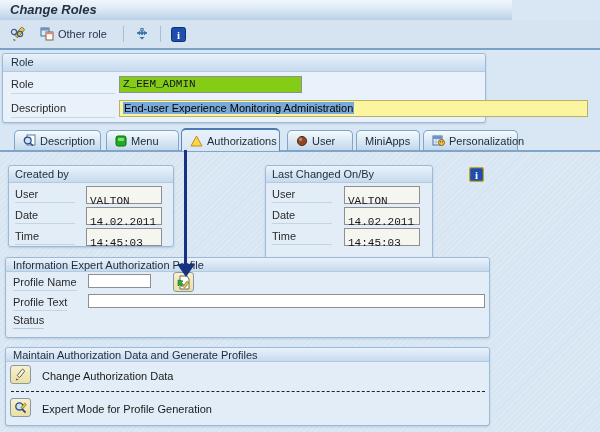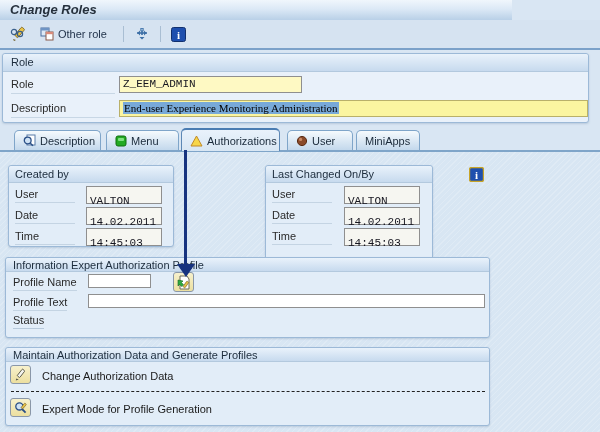--- a/index.html
+++ b/index.html
@@ -20,31 +20,31 @@
   .tbtn span.lbl { color:#1f3048; }
   .tsep { width:1px; height:16px; background:#a9bed3; margin:0 6px; }
   .icon { display:inline-block; line-height:0; }
 
   
   .groupbox { position:absolute; background:#e2edf8; border:1px solid #9cb9d7; border-radius:3px;
     box-shadow:0 1px 2px rgba(90,120,150,.25); overflow:visible; }
   .grouphdr { background:linear-gradient(#e9f2fb, #cdderf0 60%, #c7daee); background:linear-gradient(#e9f2fb, #c7daee);
     border-bottom:1px solid #b3c9de; border-radius:3px 3px 0 0; color:#1c2c3c;
     padding:2px 0 2px 8px; }
-  .rolegrp { left:2px; top:53px; width:587px; height:70px; background:#e9f1fa; }
+  .rolegrp { left:2px; top:53px; width:484px; height:70px; background:#e9f1fa; }
   .rolegrp .grouphdr { height:18px; }
   .frow { position:absolute; left:0; width:100%; height:22px; }
   .flabel { position:absolute; left:8px; top:4px; width:104px; color:#2a2a2a;
     border-bottom:1px solid rgba(140,165,190,.35); padding-bottom:3px; }
-  .field { position:absolute; background:#fef9c3; border:1px solid #8f8f8f; height:17px;
+  .field { position:absolute; background:#84cc16; border:1px solid #8f8f8f; height:17px;
     font-family:"Liberation Mono","DejaVu Sans Mono",monospace; color:#15151f;
     padding:1px 3px; white-space:nowrap; overflow:hidden; }
   .field.sans { font-family:"Liberation Sans",sans-serif; }
   .yellowfield { background:#fbf5a0; border:1px solid #b9b06a; }
-  .selspan { background:#78a9d8; color:#000; padding:0 1px;font-family:Liberation Serif, serif; }
+  .selspan { background:#78a9d8; color:#000; padding:0 1px; }
   .corner { position:absolute; width:6px; height:6px; border-color:#cf4b2a; border-style:solid; border-width:0; }
   .corner.tl { left:-2px; top:-2px;  border-left-width:2px; border-top-width:2px; }
   .corner.bl { left:-2px; bottom:-2px; border-left-width:2px; border-bottom-width:2px; }
   .corner.tr { right:-2px; top:-2px;  border-right-width:2px; border-top-width:2px; }
   .corner.br { right:-2px; bottom:-2px; border-right-width:2px; border-bottom-width:2px; }
 
   
   .tabstrip { position:absolute; left:0; top:128px; width:600px; height:22px; }
   .tab { position:absolute; top:2px; height:20px; display:flex; align-items:center; gap:4px;
     padding:0 8px; border:1px solid #7fa5c9; border-bottom:none; border-radius:5px 5px 0 0;
@@ -190,20 +190,33 @@
         <svg width="12" height="12" viewBox="0 0 12 12">
           <circle cx="6" cy="6" r="4.6" fill="#8a4a2a" stroke="#5a2c14"></circle>
           <circle cx="4.6" cy="4.4" r="1.6" fill="#c98a66"></circle>
         </svg>
       </span>
       <span>User</span>
     </div>
     <div class="tab" style="left:356px; width:64px;">
       <span>MiniApps</span>
     </div>
+    <div class="tab" style="left:423px; width:95px;">
+      <span class="icon">
+        <svg width="13" height="13" viewBox="0 0 13 13">
+          <rect x="1" y="2" width="9" height="9" fill="#e8f0f8" stroke="#4a6fa0"></rect>
+          <rect x="1" y="2" width="9" height="3" fill="#6f94c4"></rect>
+          <path d="M4 5 v6 M7 5 v6 M1 8 h9" stroke="#9ab4d4" stroke-width="0.8"></path>
+          <circle cx="9.5" cy="8.5" r="3" fill="#f0c040" stroke="#8a6a1a"></circle>
+          <circle cx="8.5" cy="7.8" r="0.6" fill="#5a3a0a"></circle>
+          <circle cx="10.5" cy="7.8" r="0.6" fill="#5a3a0a"></circle>
+        </svg>
+      </span>
+      <span>Personalization</span>
+    </div>
   </div>
 
   <div class="panel">
 
     <div class="groupbox smallgrp" style="left:8px; top:13px; width:166px; height:82px;">
       <div class="grouphdr">Created by</div>
       <div class="srow" style="top:19px;">
         <div class="slabel">User</div>
         <div class="sfield" style="left:77px; top:1px; width:76px;">VALTON</div>
       </div>

